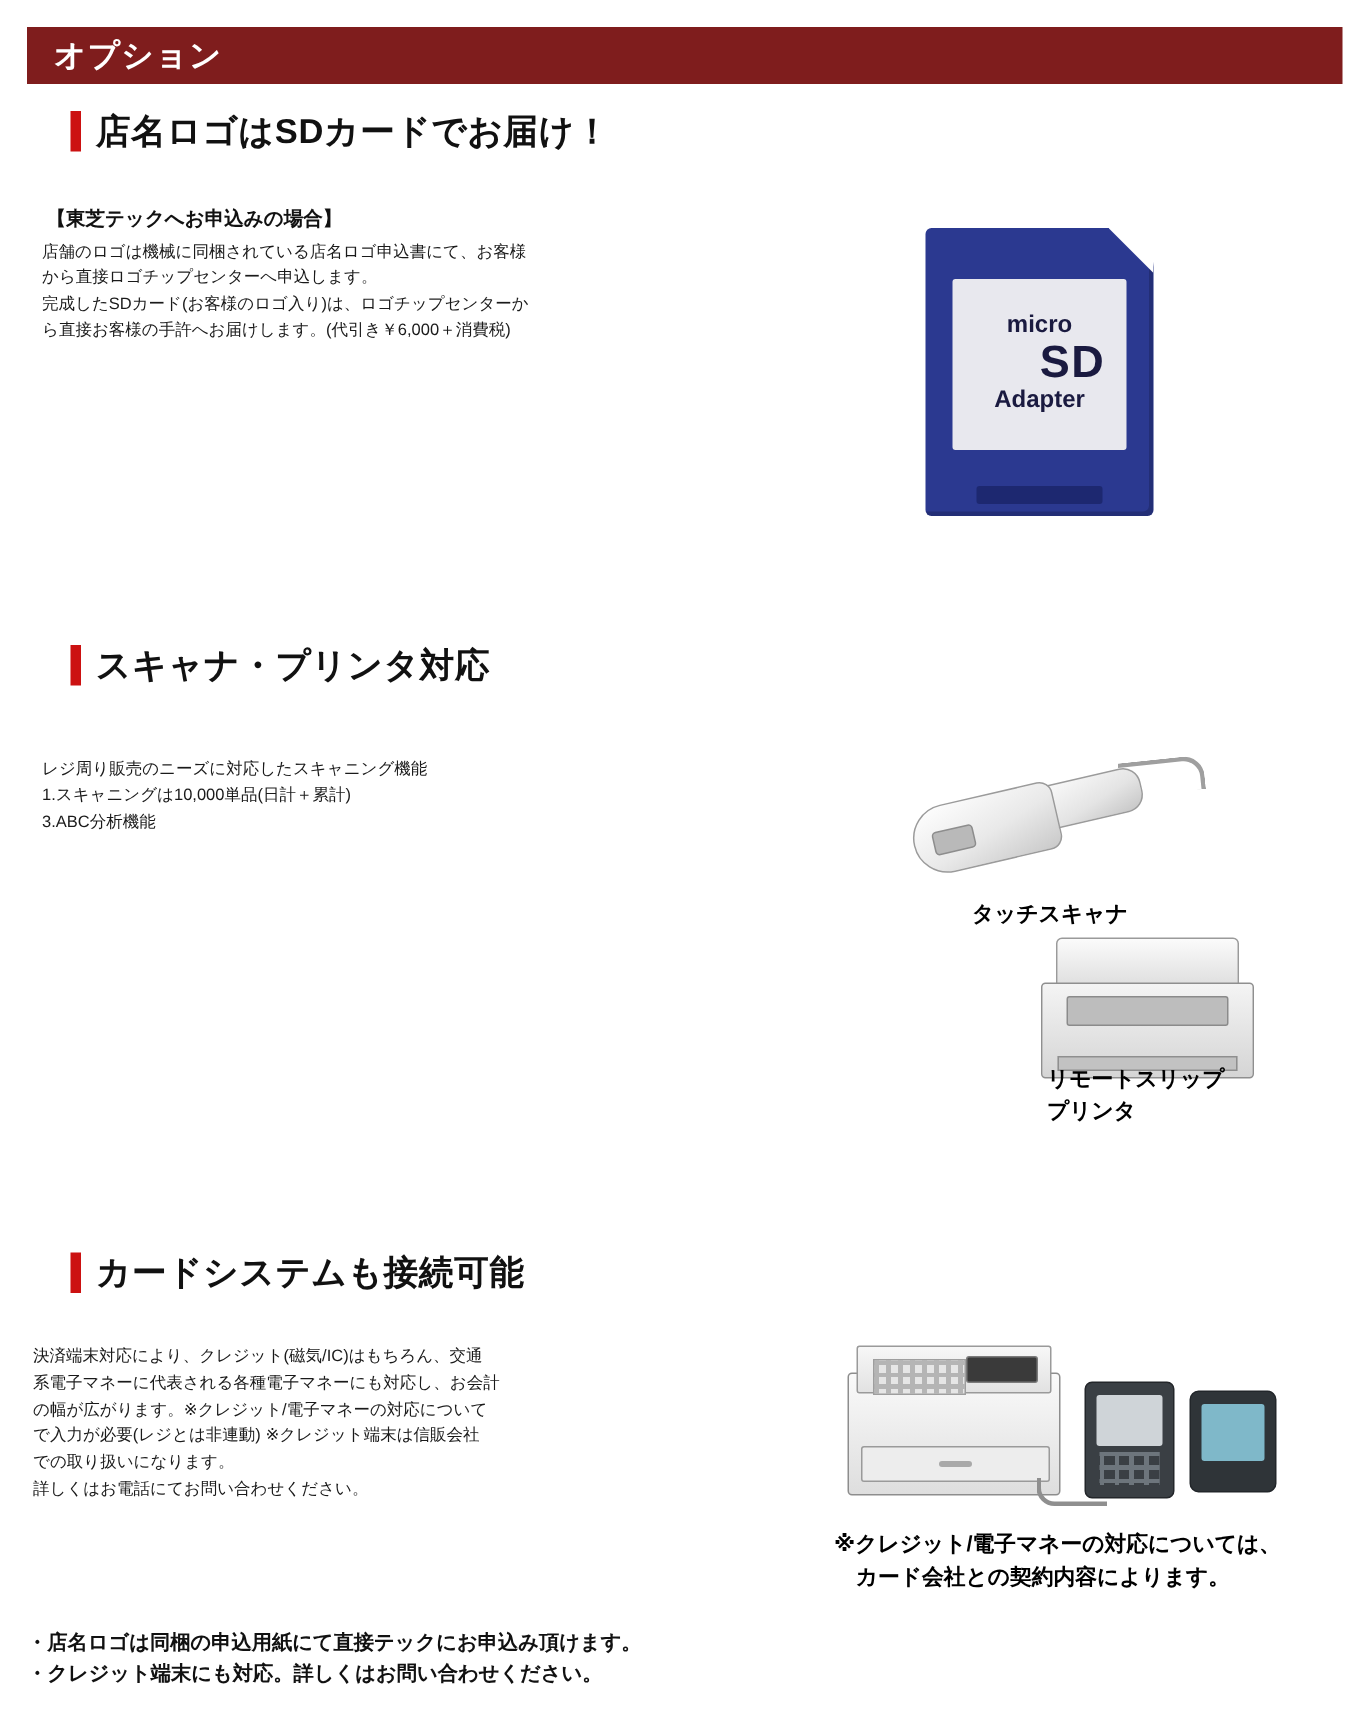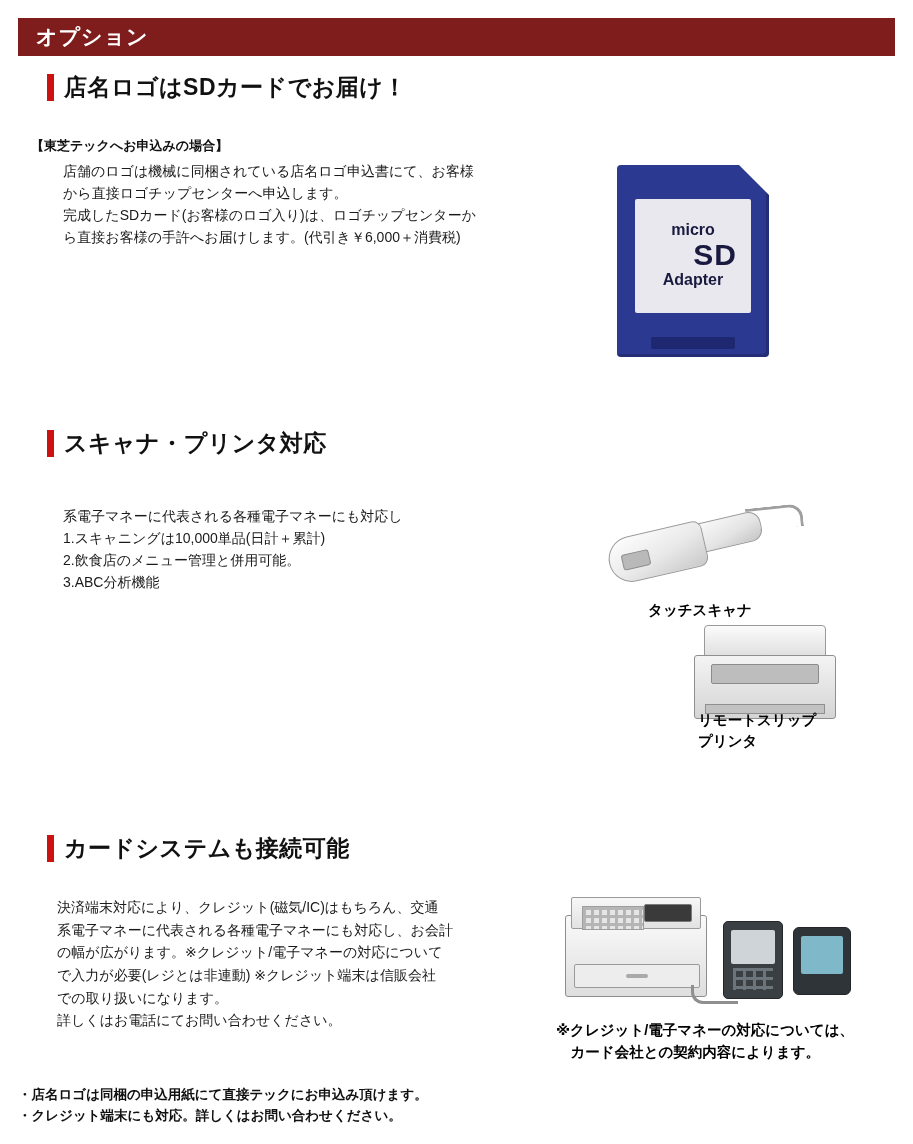--- a/index.html
+++ b/index.html
@@ -51,24 +51,23 @@
   .section-heading .heading-text {
     font-size: 23px;
     font-weight: bold;
     color: #111111;
     letter-spacing: 0.5px;
   }
 
   
   .body-text {
     position: absolute;
-    font-size: 14px;
+    font-size: 11px;
     line-height: 1.58;
     color: #1a1a1a;
-    margin-left: 35px;
   }
   .small-note {
     position: absolute;
     font-size: 13px;
     line-height: 1.55;
     color: #111;
     font-weight: bold;
   }
   .caption {
     position: absolute;
@@ -85,21 +84,21 @@
   
   #sd-card-figure {
     position: absolute;
     left: 617px;
     top: 148px;
     width: 152px;
     height: 192px;
   }
   .sd-body {
     position: absolute;
-    left: 0; top: 17px;
+    left: 0; top: 4px;
     width: 152px;
     height: 192px;
     background: #2b3990;
     border-radius: 4px 26px 4px 4px;
     box-shadow: inset -3px -3px 0 rgba(0,0,0,0.18);
   }
   .sd-notch {
     position: absolute;
     right: 0;
     top: 0;
@@ -365,23 +364,22 @@
     <div class="sd-bottom-tab"></div>
   </div>
 </div>
 
 <div class="section-heading" style="left:18px; top:428px;">
   <span class="bar"></span>
   <span class="heading-text">スキャナ・プリンタ対応</span>
 </div>
 
 <div class="body-text" style="left:28px; top:505px; width:520px;">
-  <span class="mono-line">系電子マネーに代表される各種電子マネーにも対応し</span>
+  <span class="mono-line">レジ周り販売のニーズに対応したスキャニング機能</span>
   <span class="mono-line">1.スキャニングは10,000単品(日計＋累計)</span>
-  <span class="mono-line">2.飲食店のメニュー管理と併用可能。</span>
   <span class="mono-line">3.ABC分析機能</span>
 </div>
 
 <div id="scanner-figure">
   <div class="scan-cable"></div>
   <div class="scan-grip"></div>
   <div class="scan-head">
     <div class="scan-window"></div>
   </div>
 </div>

